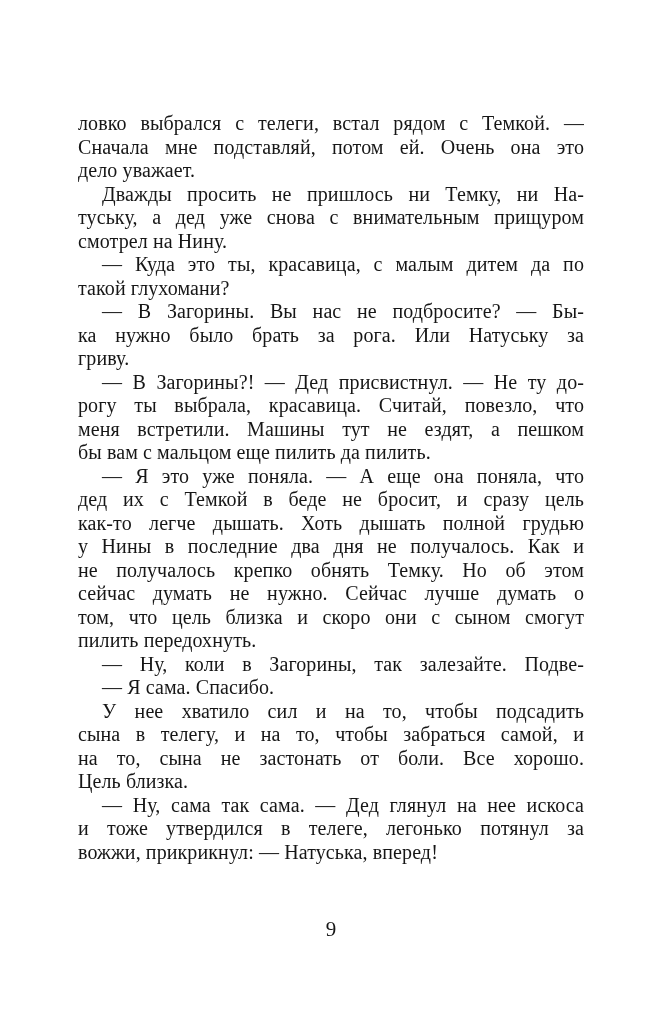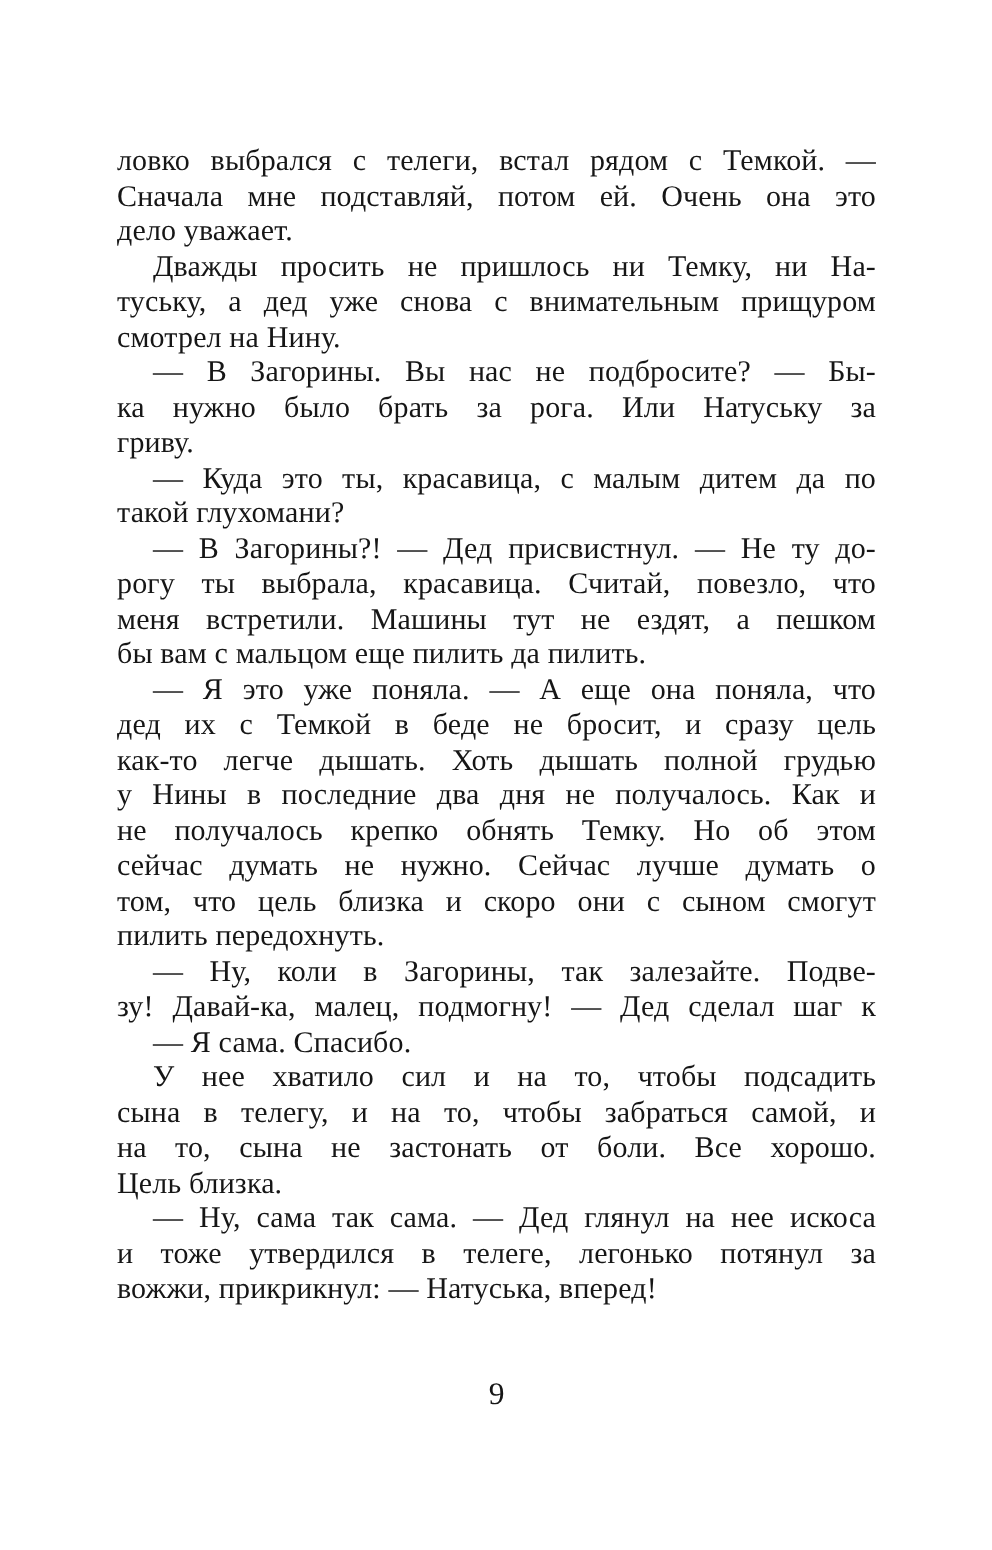--- a/index.html
+++ b/index.html
@@ -15,21 +15,21 @@
     font-family: "Liberation Serif", serif;
   }
   .book-page {
     position: absolute;
     inset: 0;
     background: #ffffff;
   }
   .page-text {
     position: absolute;
     left: 78px;
-    top: 96px;
+    top: 112px;
     width: 506px;
     font-size: 20px;
     line-height: 23.5px;
     color: #161616;
     letter-spacing: 0.1px;
   }
   .paragraph {
     margin: 0;
   }
   .line {
@@ -66,47 +66,46 @@
         <div class="line">ловко выбрался с телеги, встал рядом с Темкой. —</div>
         <div class="line">Сначала мне подставляй, потом ей. Очень она это</div>
         <div class="line last">дело уважает.</div>
       </div>
       <div class="paragraph">
         <div class="line indent">Дважды просить не пришлось ни Темку, ни На-</div>
         <div class="line">туську, а дед уже снова с внимательным прищуром</div>
         <div class="line last">смотрел на Нину.</div>
       </div>
       <div class="paragraph">
+        <div class="line indent">— Куда это ты, красавица, с малым дитем да по</div>
+        <div class="line last">такой глухомани?</div>
+      </div>
+      <div class="paragraph">
         <div class="line indent">— В Загорины. Вы нас не подбросите? — Бы-</div>
         <div class="line">ка нужно было брать за рога. Или Натуську за</div>
         <div class="line last">гриву.</div>
-      </div>
-      <div class="paragraph">
-        <div class="line indent">— Куда это ты, красавица, с малым дитем да по</div>
-        <div class="line last">такой глухомани?</div>
       </div>
       <div class="paragraph">
         <div class="line indent">— В Загорины?! — Дед присвистнул. — Не ту до-</div>
         <div class="line">рогу ты выбрала, красавица. Считай, повезло, что</div>
         <div class="line">меня встретили. Машины тут не ездят, а пешком</div>
         <div class="line last">бы вам с мальцом еще пилить да пилить.</div>
       </div>
       <div class="paragraph">
         <div class="line indent">— Я это уже поняла. — А еще она поняла, что</div>
         <div class="line">дед их с Темкой в беде не бросит, и сразу цель</div>
         <div class="line">как-то легче дышать. Хоть дышать полной грудью</div>
         <div class="line">у Нины в последние два дня не получалось. Как и</div>
         <div class="line">не получалось крепко обнять Темку. Но об этом</div>
         <div class="line">сейчас думать не нужно. Сейчас лучше думать о</div>
         <div class="line">том, что цель близка и скоро они с сыном смогут</div>
         <div class="line last">пилить передохнуть.</div>
       </div>
       <div class="paragraph">
         <div class="line indent">— Ну, коли в Загорины, так залезайте. Подве-</div>
-        <div class="line">зу! Давай-ка, малец, подмогну! — Дед сделал шаг к</div>
       </div>
       <div class="paragraph">
         <div class="line last indent">— Я сама. Спасибо.</div>
       </div>
       <div class="paragraph">
         <div class="line indent">У нее хватило сил и на то, чтобы подсадить</div>
         <div class="line">сына в телегу, и на то, чтобы забраться самой, и</div>
         <div class="line">на то, сына не застонать от боли. Все хорошо.</div>
         <div class="line last">Цель близка.</div>
       </div>

